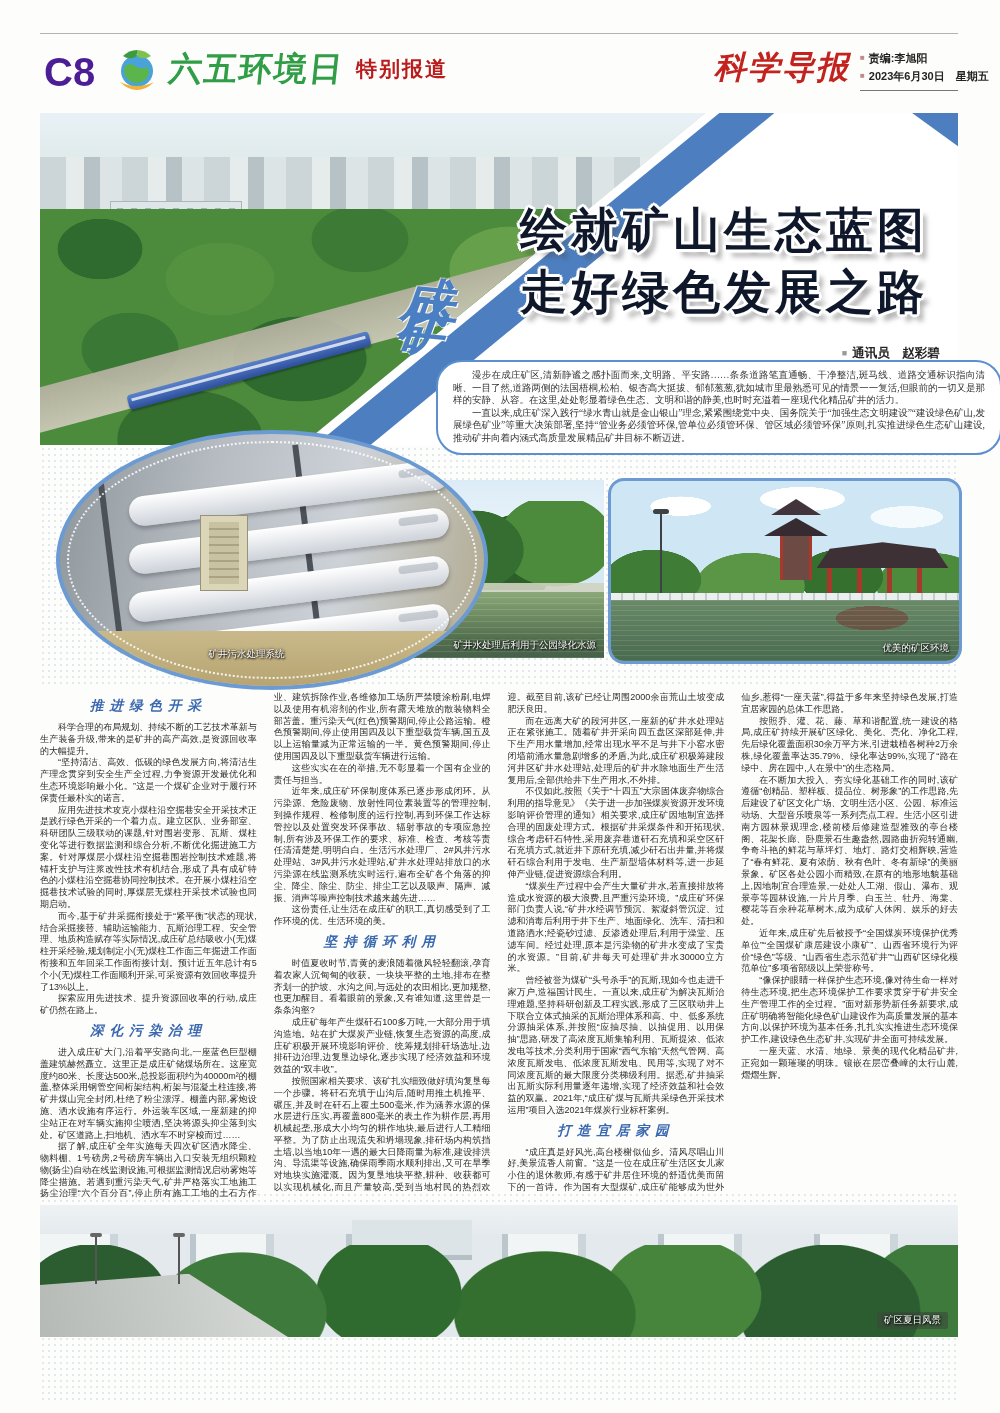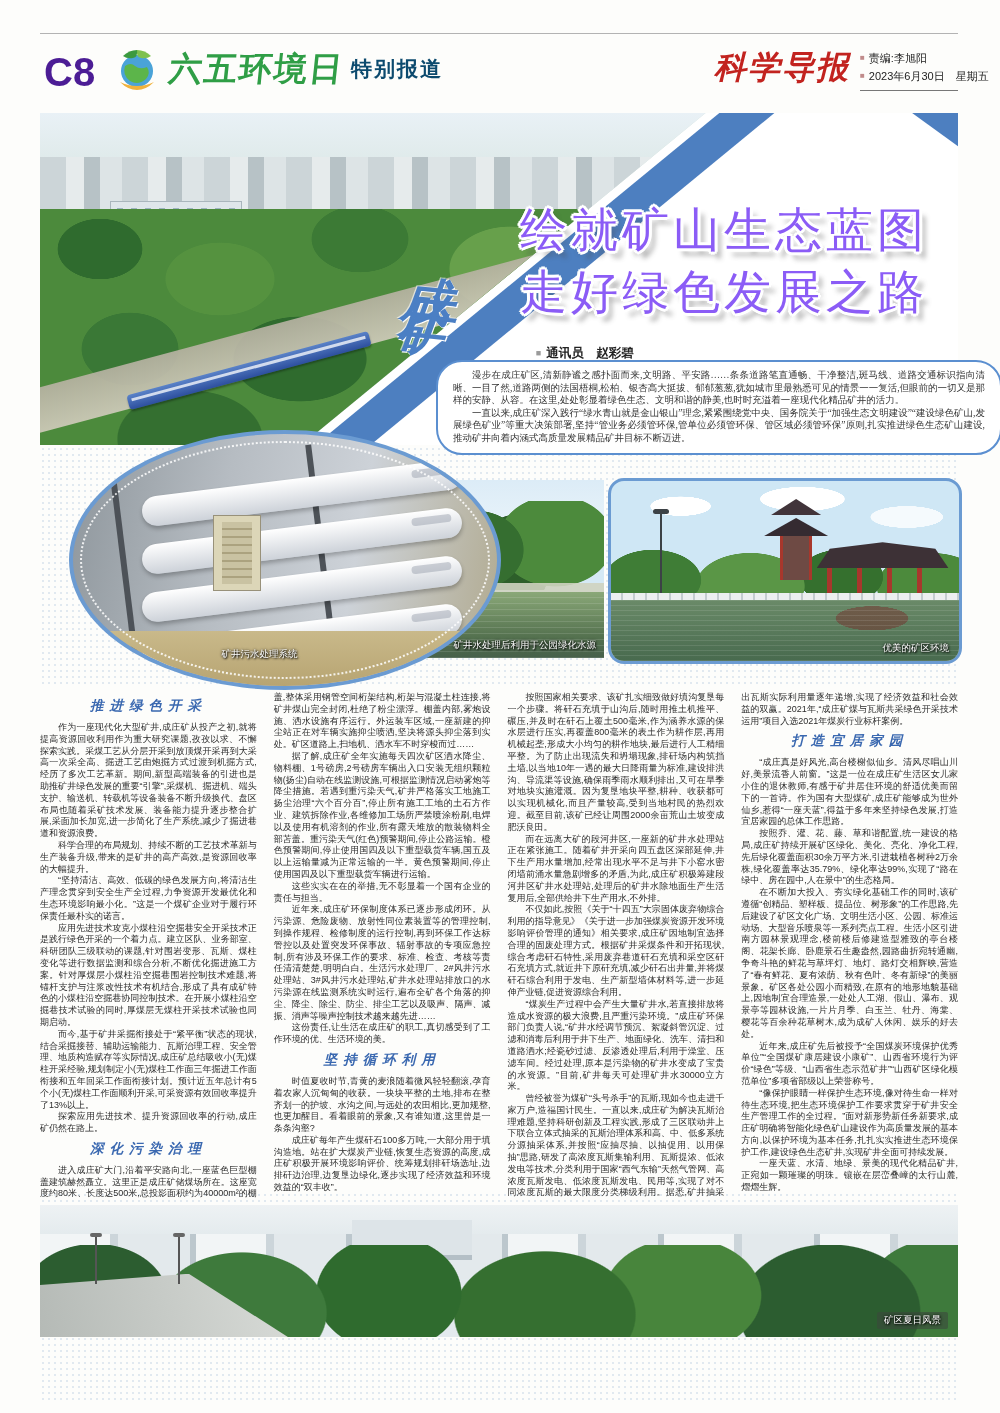--- a/index.html
+++ b/index.html
@@ -8,24 +8,24 @@
     background:#fdfdfb;
     font-family:"Liberation Sans","DejaVu Sans",sans-serif;
     color:#222;
   }
   
   .topline{position:absolute;left:40px;right:42px;top:33px;border-top:1px solid #b3b3b3;}
   .pagenum{position:absolute;left:44px;top:50px;font-size:40px;font-weight:bold;color:#4c1d95;}
   .logo-wrap{position:absolute;left:112px;top:44px;display:flex;align-items:center;gap:7px;}
   .logo-globe{width:50px;height:50px;}
   .logo-text{font-size:33px;font-weight:900;color:#2f9e46;transform:skewX(-6deg);letter-spacing:2px;}
-  .logo-badge{font-size:21px;font-weight:900;color:#0c4a6e;letter-spacing:2px;}
+  .logo-badge{font-size:21px;font-weight:900;color:#b91c1c;margin-left:5px;letter-spacing:2px;}
   .masthead{position:absolute;left:714px;top:46px;font-family:"DejaVu Serif","Liberation Serif",serif;
     font-style:italic;font-weight:bold;font-size:32px;color:#c2231f;letter-spacing:2px;}
-  .pubinfo{position:absolute;left:860px;top:49px;font-size:11px;color:#222;line-height:18px;white-space:nowrap;}
+  .pubinfo{position:absolute;left:860px;top:49px;font-size:11px;color:#222;line-height:18px;white-space:nowrap;font-weight:bold;}
   .pubinfo .sq{color:#c08b8b;font-size:8px;vertical-align:2px;margin-right:4px;}
   .pubrule{position:absolute;left:860px;top:90px;width:98px;border-top:1px solid #777;}
 
   
   .hero{position:absolute;left:40px;top:113px;width:918px;height:332px;overflow:hidden;background:#fff;}
   .hero-photo{position:absolute;inset:0;clip-path:polygon(0 0,72.5% 0,28.5% 100%,0 100%);background:#cfe0d8;}
   .hp-sky{position:absolute;left:0;top:0;right:0;height:78px;background:linear-gradient(#e9f1f6,#d9e6e3);}
   .hp-town{position:absolute;left:0;top:44px;right:0;height:74px;
     background:repeating-linear-gradient(90deg,#ccd5d8 0 26px,#e6ebec 26px 44px,#b7c2c6 44px 60px,#dde4e6 60px 82px);}
   .hp-bigbuild{position:absolute;left:70px;top:88px;width:130px;height:52px;background:#dfe6ea;
@@ -44,24 +44,24 @@
       radial-gradient(120px 80px at 150px 230px,#346f30 60%,transparent 61%),
       radial-gradient(110px 75px at 360px 240px,#467f38 60%,transparent 61%);}
   .hp-road{position:absolute;left:-60px;top:208px;width:620px;height:44px;
     background:linear-gradient(#b9b3a4,#d2ccbd);transform:rotate(-15deg);opacity:.9;}
   .hp-train{position:absolute;left:84px;top:250px;width:250px;height:15px;border-radius:4px;
     background:linear-gradient(#5a82c8,#2d4f9e);box-shadow:0 2px 2px rgba(0,0,0,.3);transform:rotate(-15deg);}
   .hp-train:after{content:"";position:absolute;left:4px;right:4px;top:4px;height:3px;background:rgba(255,255,255,.75);}
   .hero-band{position:absolute;inset:0;background:#4d7fc0;clip-path:polygon(74% 0,80% 0,36% 100%,30% 100%);}
   .hero-corner{position:absolute;inset:0;background:#4d7fc0;clip-path:polygon(95% 0,100% 0,100% 10%);}
   .headline{position:absolute;left:49%;right:0;top:86px;text-align:center;z-index:2;}
-  .hl-line{font-size:47px;line-height:62px;font-weight:400;letter-spacing:4px;color:#8b5cf6;white-space:nowrap;
+  .hl-line{font-size:47px;line-height:62px;font-weight:700;letter-spacing:4px;color:#0f172a;white-space:nowrap;
     text-shadow:-2px -2px 0 #fff,2px -2px 0 #fff,-2px 2px 0 #fff,2px 2px 0 #fff,-3px 0 0 #fff,3px 0 0 #fff,
       0 -3px 0 #fff,0 3px 0 #fff,6px 7px 5px rgba(70,70,70,.45);}
-  .byline{position:absolute;left:54%;top:232px;width:44%;text-align:left;font-size:12.5px;font-weight:bold;color:#222;z-index:2;}
+  .byline{position:absolute;left:54%;top:232px;width:44%;text-align:right;font-size:12.5px;font-weight:bold;color:#222;z-index:2;}
   .byline .sq{color:#9a9a9a;font-size:9px;vertical-align:1px;margin-right:5px;}
   .callig{position:absolute;left:398px;top:236px;z-index:5;writing-mode:vertical-rl;
     font-family:"DejaVu Serif","Liberation Serif",serif;font-style:italic;font-weight:bold;
     font-size:50px;letter-spacing:14px;color:#4b7fc4;transform:rotate(6deg);
     text-shadow:1px 1px 0 #fff,-1px -1px 0 rgba(255,255,255,.6);}
 
   
   .intro-box{position:absolute;left:436px;top:360px;width:532px;z-index:3;background:#fff;
     border:2px solid #5b8fd0;border-radius:26px;padding:7px 15px 8px;
     font-family:"Liberation Serif","DejaVu Serif",serif;
@@ -69,21 +69,21 @@
   .intro-box p{margin:0;text-indent:2em;}
 
   
   .dots{position:absolute;left:40px;right:42px;background-image:radial-gradient(#c5d4e4 1px,transparent 1.2px);
     background-size:6px 6px;opacity:.5;z-index:0;}
   .dots1{top:446px;height:240px;}
   .dots2{top:1192px;height:208px;}
 
   
   .photo-cap{position:absolute;color:#fff;font-size:9.5px;text-shadow:0 0 3px #000,1px 1px 2px #000;white-space:nowrap;}
-  .photo-circle{position:absolute;left:69px;top:430px;width:424px;height:252px;border-radius:50%;
+  .photo-circle{position:absolute;left:56px;top:430px;width:424px;height:252px;border-radius:50%;
     border:4px solid #6b9bd2;overflow:hidden;z-index:4;
     background:linear-gradient(100deg,#8e969c 0%,#b6bcc2 35%,#cdd2d8 65%,#b0a98e 100%);}
   .pc-ring{position:absolute;inset:7px;border-radius:50%;border:2px dotted #fff;opacity:.85;z-index:6;pointer-events:none;}
   .pc-floor{position:absolute;left:0;right:0;bottom:0;height:22%;background:linear-gradient(#c9b98a,#b7a472);}
   .pipe{position:absolute;left:16%;width:76%;height:30px;border-radius:15px;
     background:linear-gradient(#ffffff,#cdd2d9);box-shadow:0 3px 4px rgba(0,0,0,.25);transform:rotate(-7deg);}
   .pipe:after{content:"";position:absolute;right:10px;top:6px;width:40px;height:8px;border-radius:4px;background:rgba(120,130,145,.35);}
   .pc-rack{position:absolute;width:6px;background:#4d5258;transform:rotate(-7deg);}
   .pc-cab{position:absolute;left:33%;top:32%;width:46px;height:74px;background:#dcd6b8;border:1px solid #98917a;z-index:5;}
   .pc-cab:after{content:"";position:absolute;inset:6px 8px;background:repeating-linear-gradient(#c9c2a2 0 6px,#aba27f 6px 8px);}
@@ -254,21 +254,20 @@
     <div class="pv-hpillars"></div>
     <div class="pv-hbase"></div>
   </div>
   <div class="pv-rail"></div>
   <div class="pv-water"></div>
   <div class="photo-cap pv-cap">优美的矿区环境</div>
 </div>
 
 <div class="article">
     <h3 class="sec-h">推进绿色开采</h3>
-    <p class="body-p">作为一座现代化大型矿井,成庄矿从投产之初,就将提高资源回收利用作为重大研究课题,孜孜以求、不懈探索实践。采煤工艺从分层开采到放顶煤开采再到大采高一次采全高、掘进工艺由炮掘方式过渡到机掘方式,经历了多次工艺革新。期间,新型高端装备的引进也是助推矿井绿色发展的重要“引擎”,采煤机、掘进机、端头支护、输送机、转载机等设备装备不断升级换代、盘区布局也随着采矿技术发展、装备能力提升逐步整合扩展,采面加长加宽,进一步简化了生产系统,减少了掘进巷道和资源浪费。</p>
     <p class="body-p">科学合理的布局规划、持续不断的工艺技术革新与生产装备升级,带来的是矿井的高产高效,是资源回收率的大幅提升。</p>
     <p class="body-p">“坚持清洁、高效、低碳的绿色发展方向,将清洁生产理念贯穿到安全生产全过程,力争资源开发最优化和生态环境影响最小化。”这是一个煤矿企业对于履行环保责任最朴实的诺言。</p>
     <p class="body-p">应用先进技术攻克小煤柱沿空掘巷安全开采技术正是践行绿色开采的一个着力点。建立区队、业务部室、科研团队三级联动的课题,针对围岩变形、瓦斯、煤柱变化等进行数据监测和综合分析,不断优化掘进施工方案。针对厚煤层小煤柱沿空掘巷围岩控制技术难题,将锚杆支护与注浆改性技术有机结合,形成了具有成矿特色的小煤柱沿空掘巷协同控制技术。在开展小煤柱沿空掘巷技术试验的同时,厚煤层无煤柱开采技术试验也同期启动。</p>
     <p class="body-p">而今,基于矿井采掘衔接处于“紧平衡”状态的现状,结合采掘接替、辅助运输能力、瓦斯治理工程、安全管理、地质构造赋存等实际情况,成庄矿总结吸收小(无)煤柱开采经验,规划制定小(无)煤柱工作面三年掘进工作面衔接和五年回采工作面衔接计划。预计近五年总计有5个小(无)煤柱工作面顺利开采,可采资源有效回收率提升了13%以上。</p>
     <p class="body-p">探索应用先进技术、提升资源回收率的行动,成庄矿仍然在路上。</p>
     <h3 class="sec-h">深化污染治理</h3>
     <p class="body-p">进入成庄矿大门,沿着平安路向北,一座蓝色巨型棚盖建筑赫然矗立。这里正是成庄矿储煤场所在。这座宽度约80米、长度达500米,总投影面积约为40000m²的棚盖,整体采用钢管空间桁架结构,桁架与混凝土柱连接,将矿井煤山完全封闭,杜绝了粉尘漂浮。棚盖内部,雾炮设施、洒水设施有序运行。外运装车区域,一座新建的抑尘站正在对车辆实施抑尘喷洒,坚决将源头抑尘落到实处。矿区道路上,扫地机、洒水车不时穿梭而过……</p>
     <p class="body-p">据了解,成庄矿全年实施每天四次矿区洒水降尘、物料棚、1号磅房,2号磅房车辆出入口安装无组织颗粒物(扬尘)自动在线监测设施,可根据监测情况启动雾炮等降尘措施。若遇到重污染天气,矿井严格落实工地施工扬尘治理“六个百分百”,停止所有施工工地的土石方作业、建筑拆除作业,各维修加工场所严禁喷涂粉刷,电焊以及使用有机溶剂的作业,所有露天堆放的散装物料全部苫盖。重污染天气(红色)预警期间,停止公路运输。橙色预警期间,停止使用国四及以下重型载货车辆,国五及以上运输量减为正常运输的一半。黄色预警期间,停止使用国四及以下重型载货车辆进行运输。</p>
     <p class="body-p">这些实实在在的举措,无不彰显着一个国有企业的责任与担当。</p>
     <p class="body-p">近年来,成庄矿环保制度体系已逐步形成闭环。从污染源、危险废物、放射性同位素装置等的管理控制,到操作规程、检修制度的运行控制,再到环保工作达标管控以及处置突发环保事故、辐射事故的专项应急控制,所有涉及环保工作的要求、标准、检查、考核等责任清清楚楚,明明白白。生活污水处理厂、2#风井污水处理站、3#风井污水处理站,矿井水处理站排放口的水污染源在线监测系统实时运行,遍布全矿各个角落的抑尘、降尘、除尘、防尘、排尘工艺以及吸声、隔声、减振、消声等噪声控制技术越来越先进……</p>

